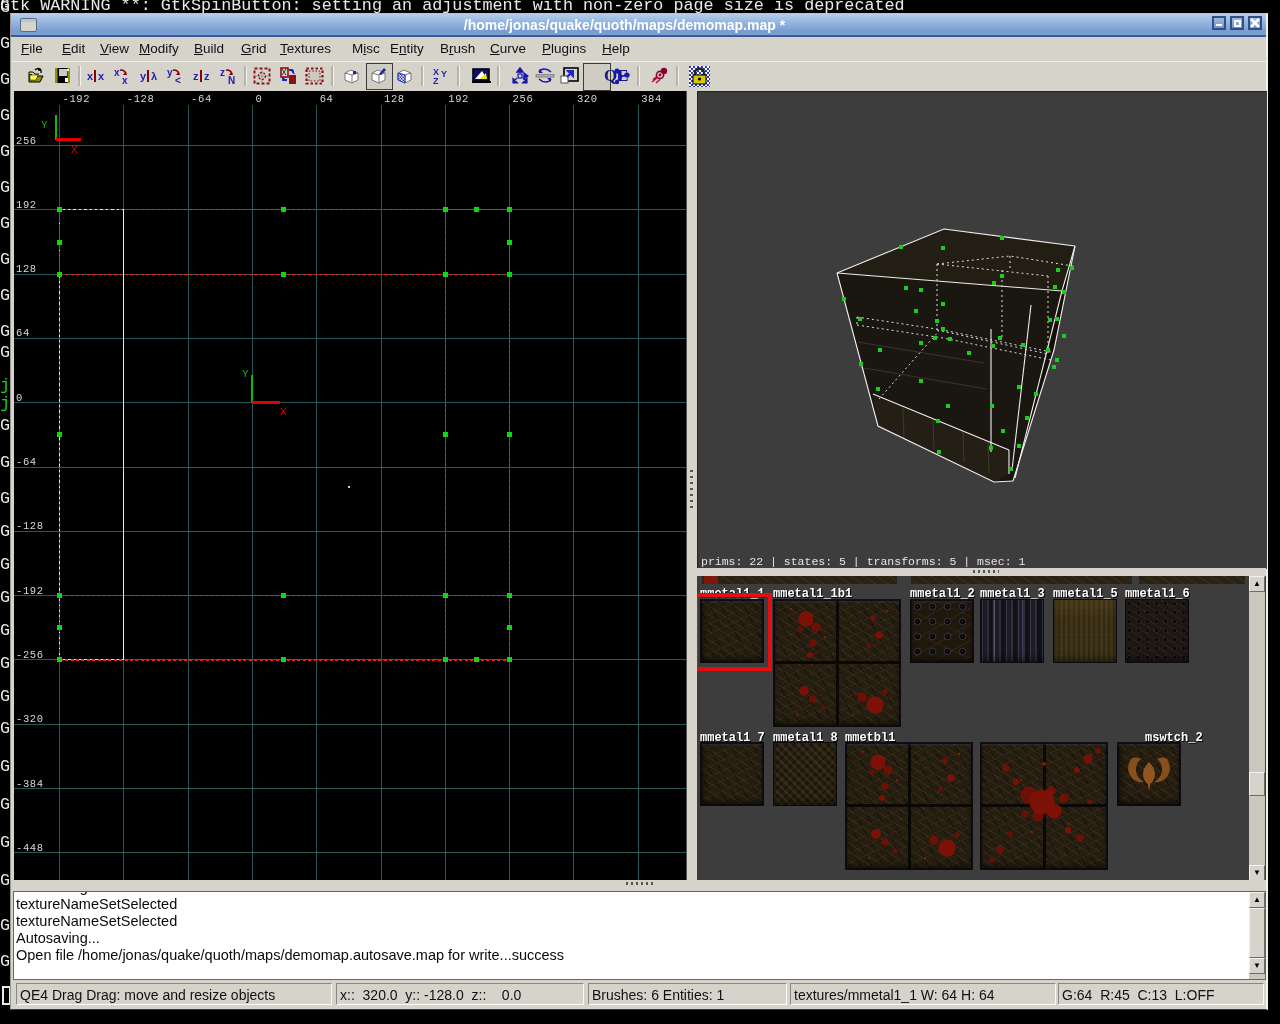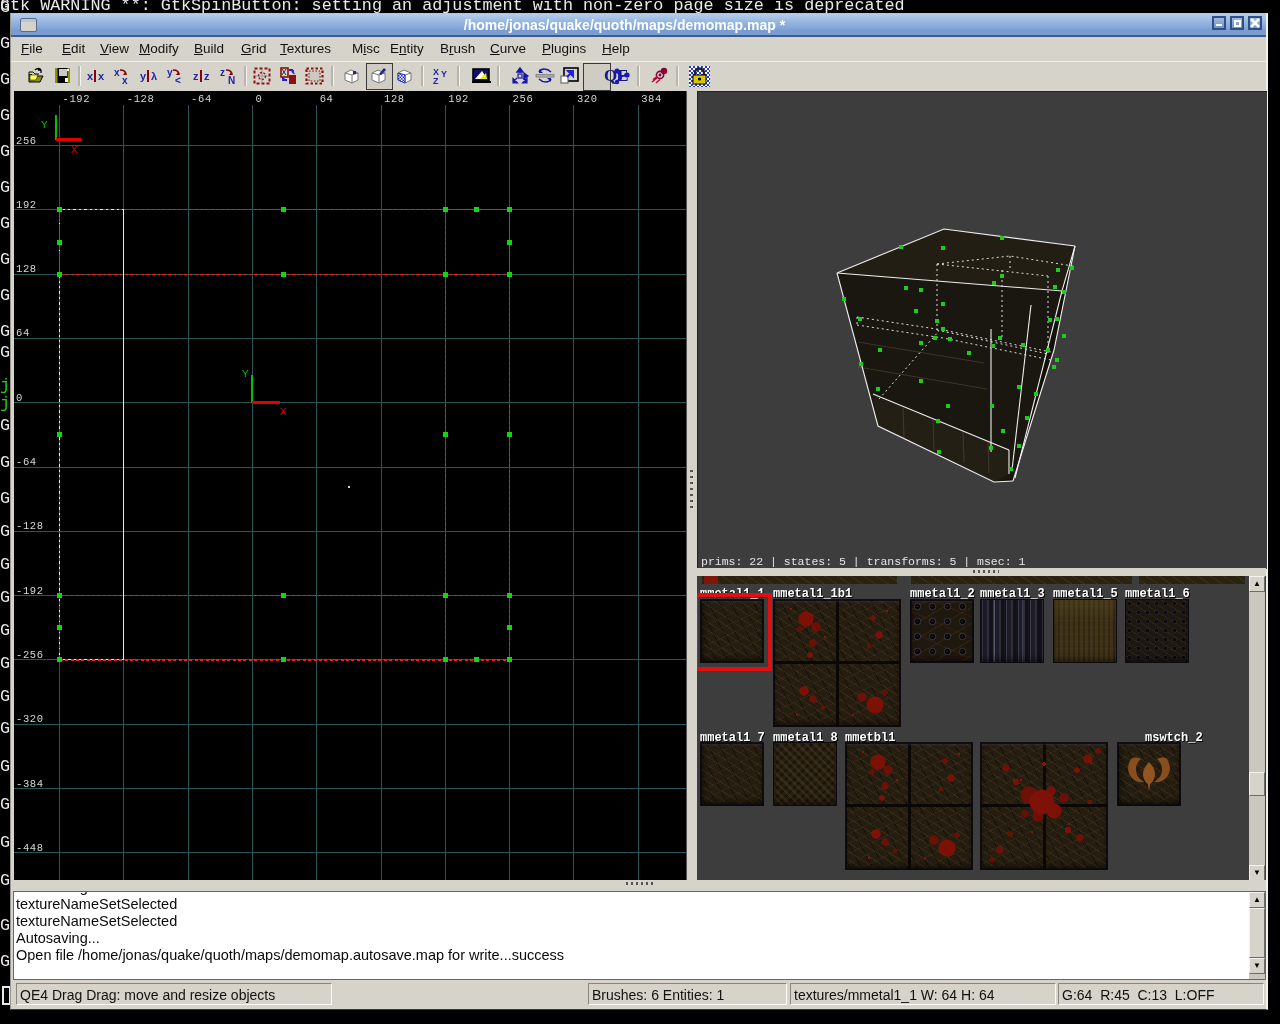--- a/index.html
+++ b/index.html
@@ -568,17 +568,18 @@
     <div style="position:absolute;left:2px;top:21px;">textureNameSetSelected</div>
     <div style="position:absolute;left:2px;top:38px;">Autosaving...</div>
     <div style="position:absolute;left:2px;top:55px;">Open file /home/jonas/quake/quoth/maps/demomap.autosave.map for write...success</div>
     <div class="sbar" style="left:1235px;top:0;width:16px;height:87px;"></div>
     <div class="sbtn" style="left:1235px;top:0;">▲</div>
     <div class="sthumb" style="left:1235px;top:16px;height:50px;"></div>
     <div class="sbtn" style="left:1235px;top:66px;">▼</div>
   </div>
   <div id="statusbar">
     <div class="spanel" style="left:5px;width:316px;">QE4 Drag Drag: move and resize objects</div>
+    <div class="spanel" style="left:325px;width:248px;">x::&nbsp;&nbsp;320.0&nbsp; y::&nbsp;-128.0&nbsp; z::&nbsp;&nbsp;&nbsp;&nbsp;0.0</div>
     <div class="spanel" style="left:577px;width:199px;">Brushes: 6 Entities: 1</div>
     <div class="spanel" style="left:779px;width:266px;">textures/mmetal1_1 W: 64 H: 64</div>
     <div class="spanel" style="left:1047px;width:206px;">G:64&nbsp; R:45&nbsp; C:13&nbsp; L:OFF</div>
   </div>
 </div>
 
 </body></html>

